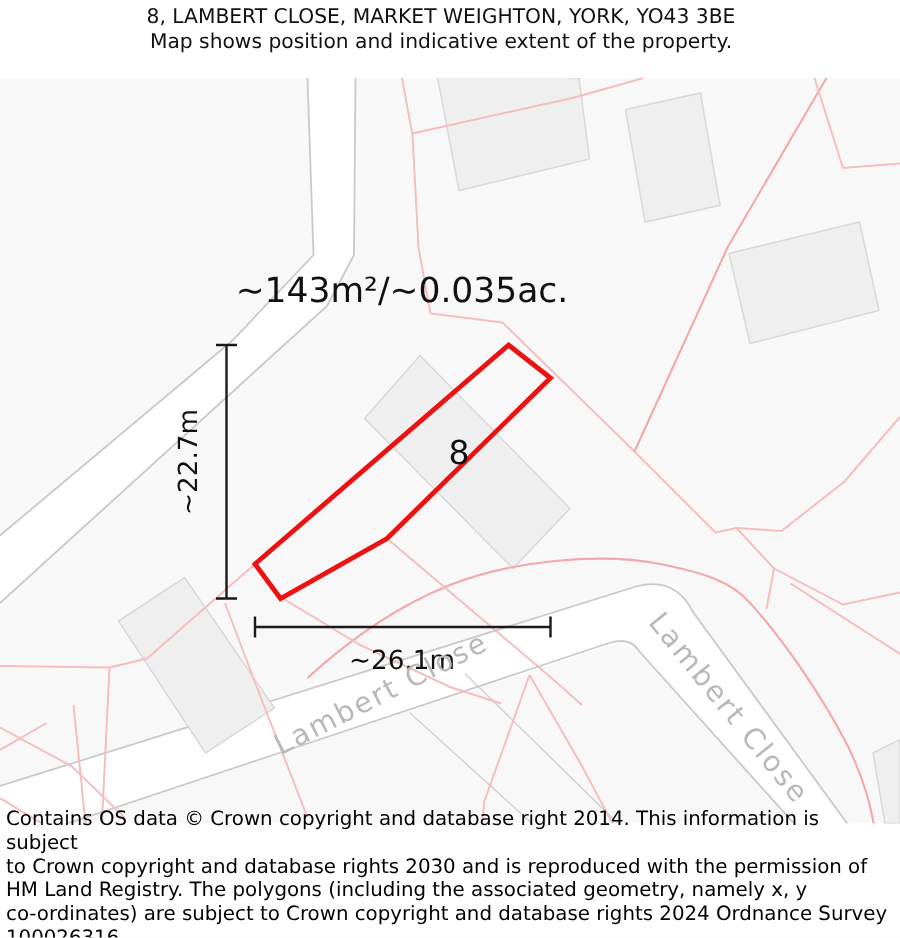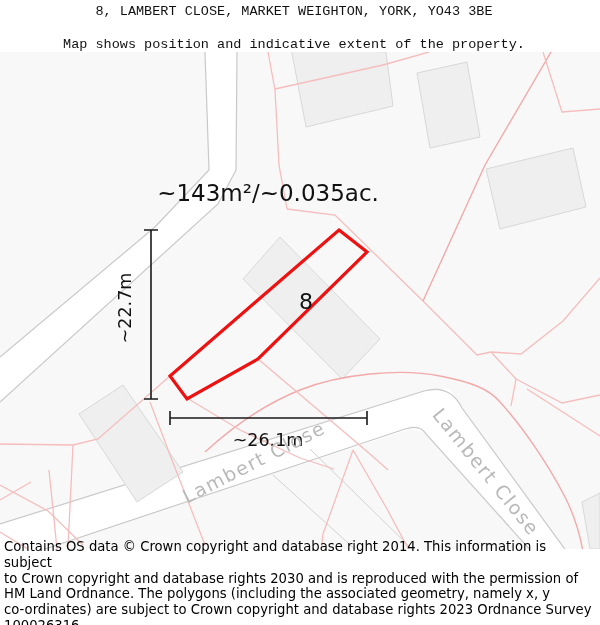--- a/index.html
+++ b/index.html
@@ -1,24 +1,24 @@
 <!DOCTYPE html>
 <html><head>
 <meta charset="utf-8">
 <style>
   html,body{margin:0;padding:0;}
   body{
     width:600px;height:625px;background:#ffffff;position:relative;overflow:hidden;
     font-family:"DejaVu Sans","Liberation Sans",sans-serif;
   }
   .header{
-    position:absolute;top:3px;left:0;width:588px;text-align:center;color:#111;font-family:Liberation Mono, monospace;
+    position:absolute;top:3px;left:0;width:588px;text-align:center;color:#111;
   }
   .header .title{font-size:13.5px;line-height:17px;}
-  .header .subtitle{font-size:13.5px;line-height:17px;margin-top:16px;}
+  .header .subtitle{font-size:13.5px;line-height:17px;}
   .map-wrap{position:absolute;top:52px;left:0;width:600px;height:497px;}
   svg{display:block;}
   .road-fill{fill:#ffffff;stroke:none;}
   .road-edge{fill:none;stroke:#c9c9c9;stroke-width:1.2;}
   .building{fill:#efeff0;stroke:#d8d8d8;stroke-width:1;}
   .pink{fill:none;stroke:#f6bdbd;stroke-width:1.3;}
   .pink-strong{fill:none;stroke:#f2a9a9;stroke-width:1.4;}
   .gray-line{fill:none;stroke:#d2d2d2;stroke-width:1;}
   .plot{fill:none;stroke:#ed1111;stroke-width:3.2;stroke-linejoin:miter;}
   .dim{fill:none;stroke:#1a1a1a;stroke-width:1.6;}
@@ -95,16 +95,16 @@
   <text class="maplabel dim-label" x="268" y="434" text-anchor="middle">~26.1m</text>
   <text class="maplabel plot-label" x="306" y="297" text-anchor="middle">8</text>
   <text class="road-label" transform="translate(257,456) rotate(-27)" text-anchor="middle">Lambert Close</text>
   <text class="road-label" transform="translate(481,464) rotate(51)" text-anchor="middle">Lambert Close</text>
 </svg>
 </div>
 
 <div class="footer">
   <div>Contains OS data © Crown copyright and database right 2014. This information is subject</div>
   <div>to Crown copyright and database rights 2030 and is reproduced with the permission of</div>
-  <div>HM Land Ordnance. The polygons (including the associated geometry, namely x, y</div>
-  <div>co-ordinates) are subject to Crown copyright and database rights 2023 Ordnance Survey</div>
+  <div>HM Land Registry. The polygons (including the associated geometry, namely x, y</div>
+  <div>co-ordinates) are subject to Crown copyright and database rights 2024 Ordnance Survey</div>
   <div>100026316.</div>
 </div>
 
 </body></html>

